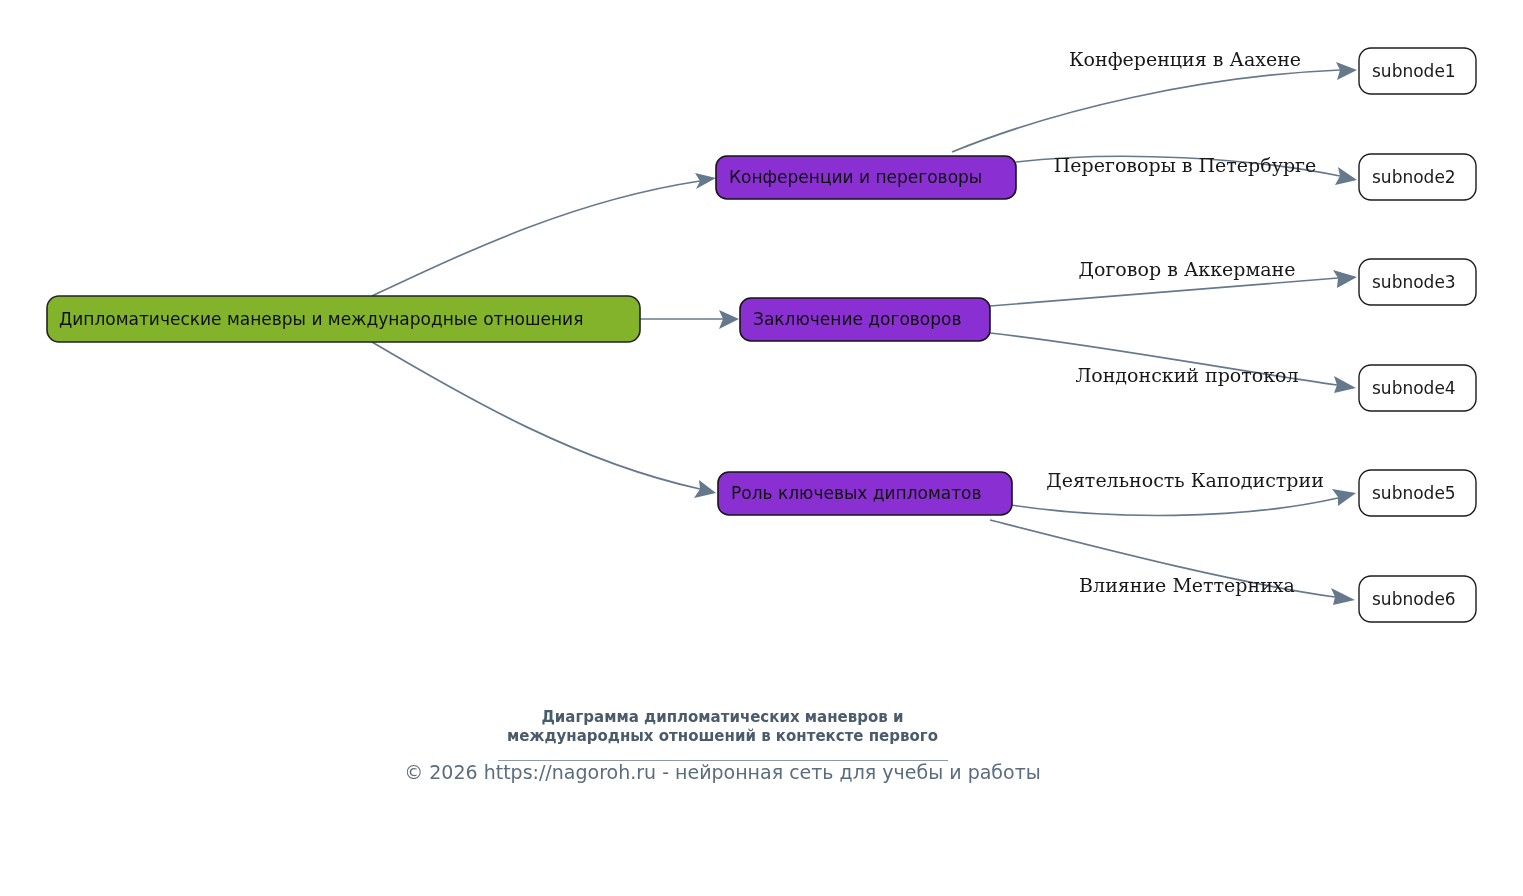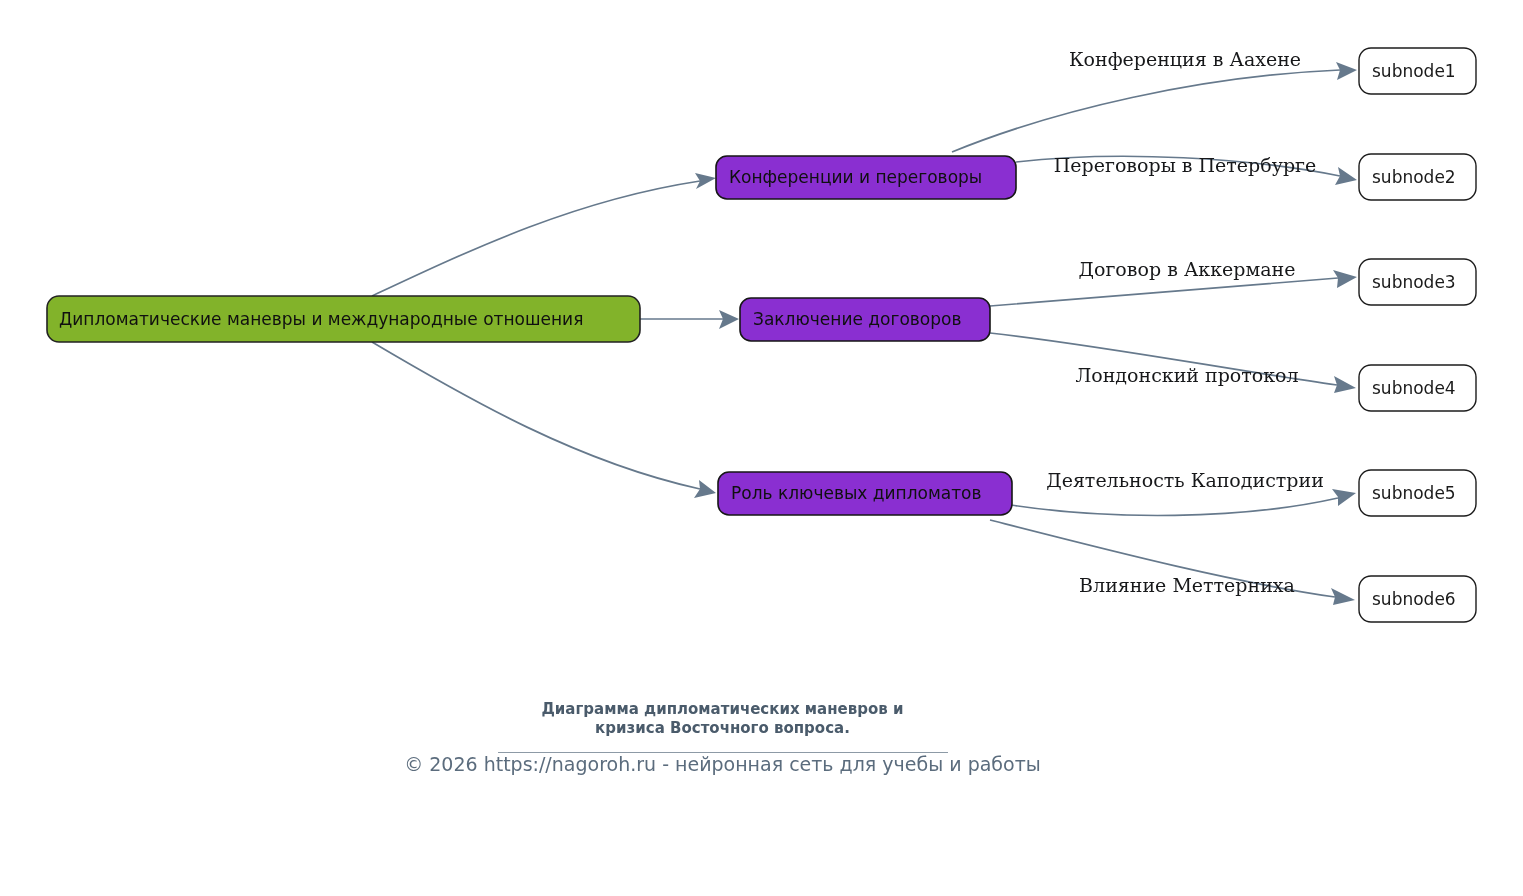--- a/index.html
+++ b/index.html
@@ -79,21 +79,21 @@
     top: 700px;
     text-align: center;
   }
   .footer-caption {
     font-family: "DejaVu Sans", sans-serif;
     font-size: 15px;
     font-weight: bold;
     line-height: 19px;
     color: #4a5b6b;
     width: 520px;
-    margin: 0 auto;
+    margin: 8px auto;
   }
   .footer-rule {
     width: 450px;
     height: 0;
     margin: 14px auto 0 auto;
     border-top: 1.5px solid #8d9aa6;
   }
   .footer-copy {
     font-family: "DejaVu Sans", sans-serif;
     font-size: 19px;
@@ -197,19 +197,19 @@
     <g>
       <rect class="node-rect node-leaf" x="1359" y="576" width="117" height="46" rx="12" ry="12"></rect>
       <text class="node-label node-label-leaf" x="1372" y="600">subnode6</text>
     </g>
 
   </svg>
 
   <div class="footer">
     <div class="footer-caption">
       <div>Диаграмма дипломатических маневров и</div>
-      <div>кризиса Восточного вопроса.</div>
+      <div>международных отношений в контексте первого</div>
     </div>
     <div class="footer-rule"></div>
     <div class="footer-copy">© 2026 https://nagoroh.ru - нейронная сеть для учебы и работы</div>
   </div>
 
 </div>
 
 </body></html>

